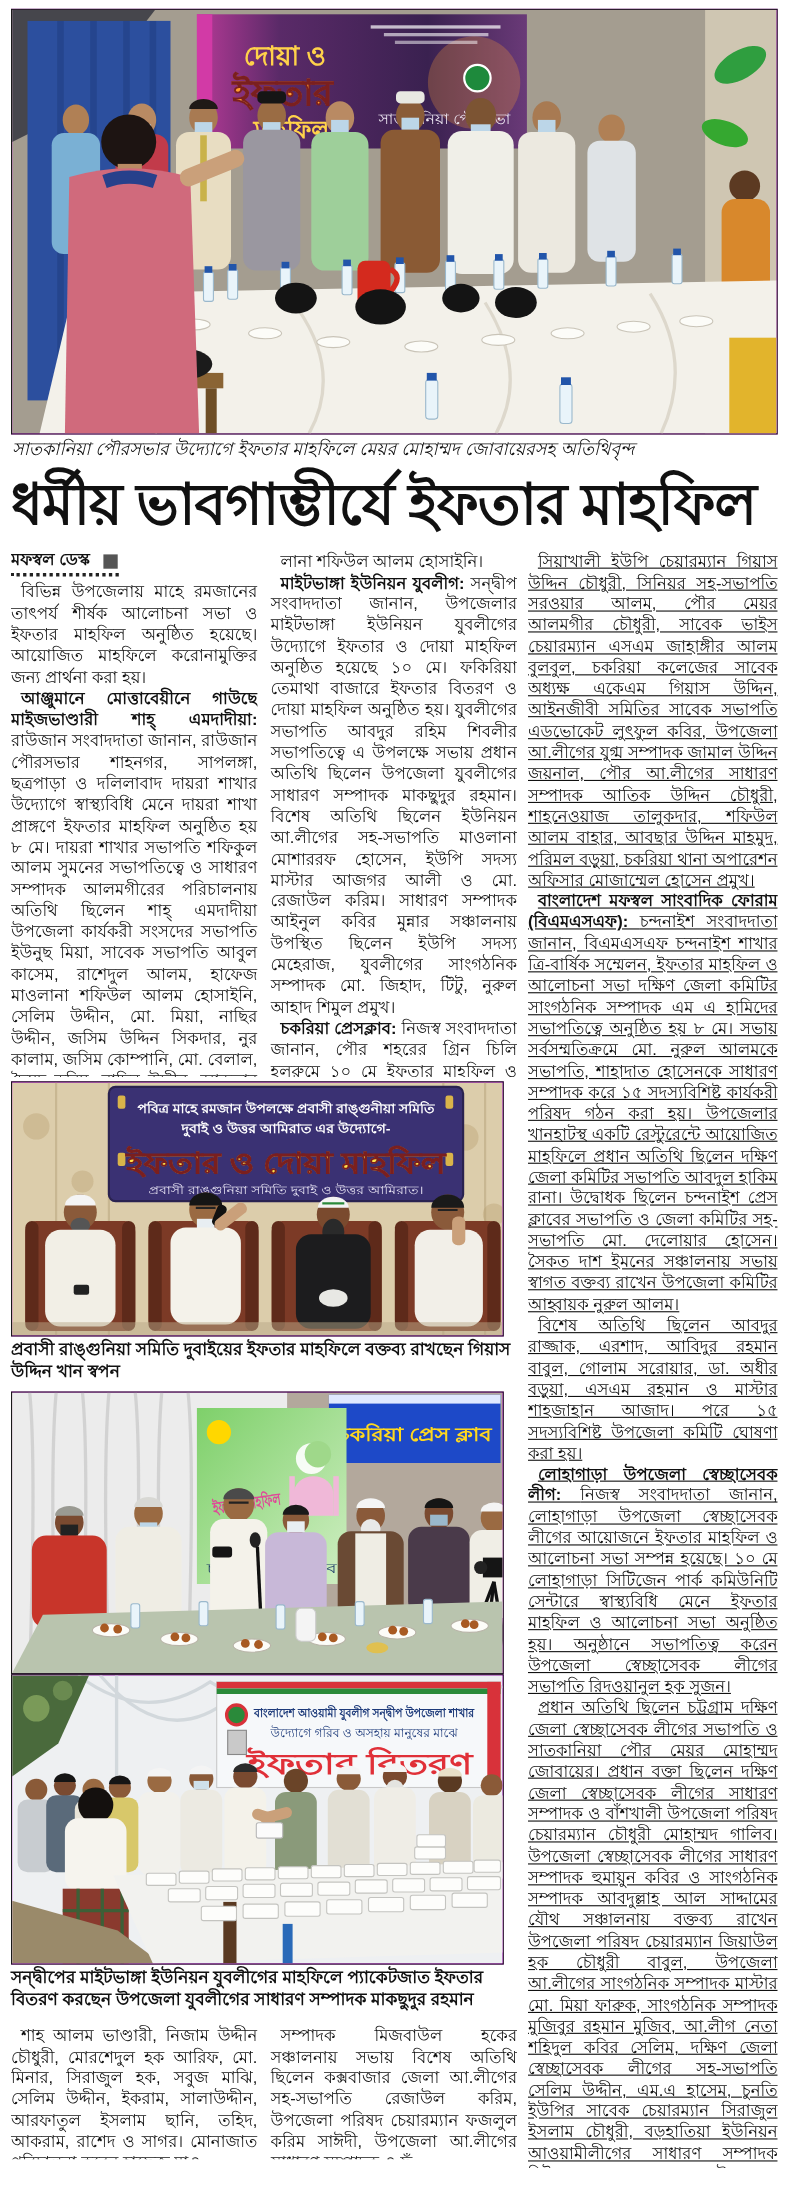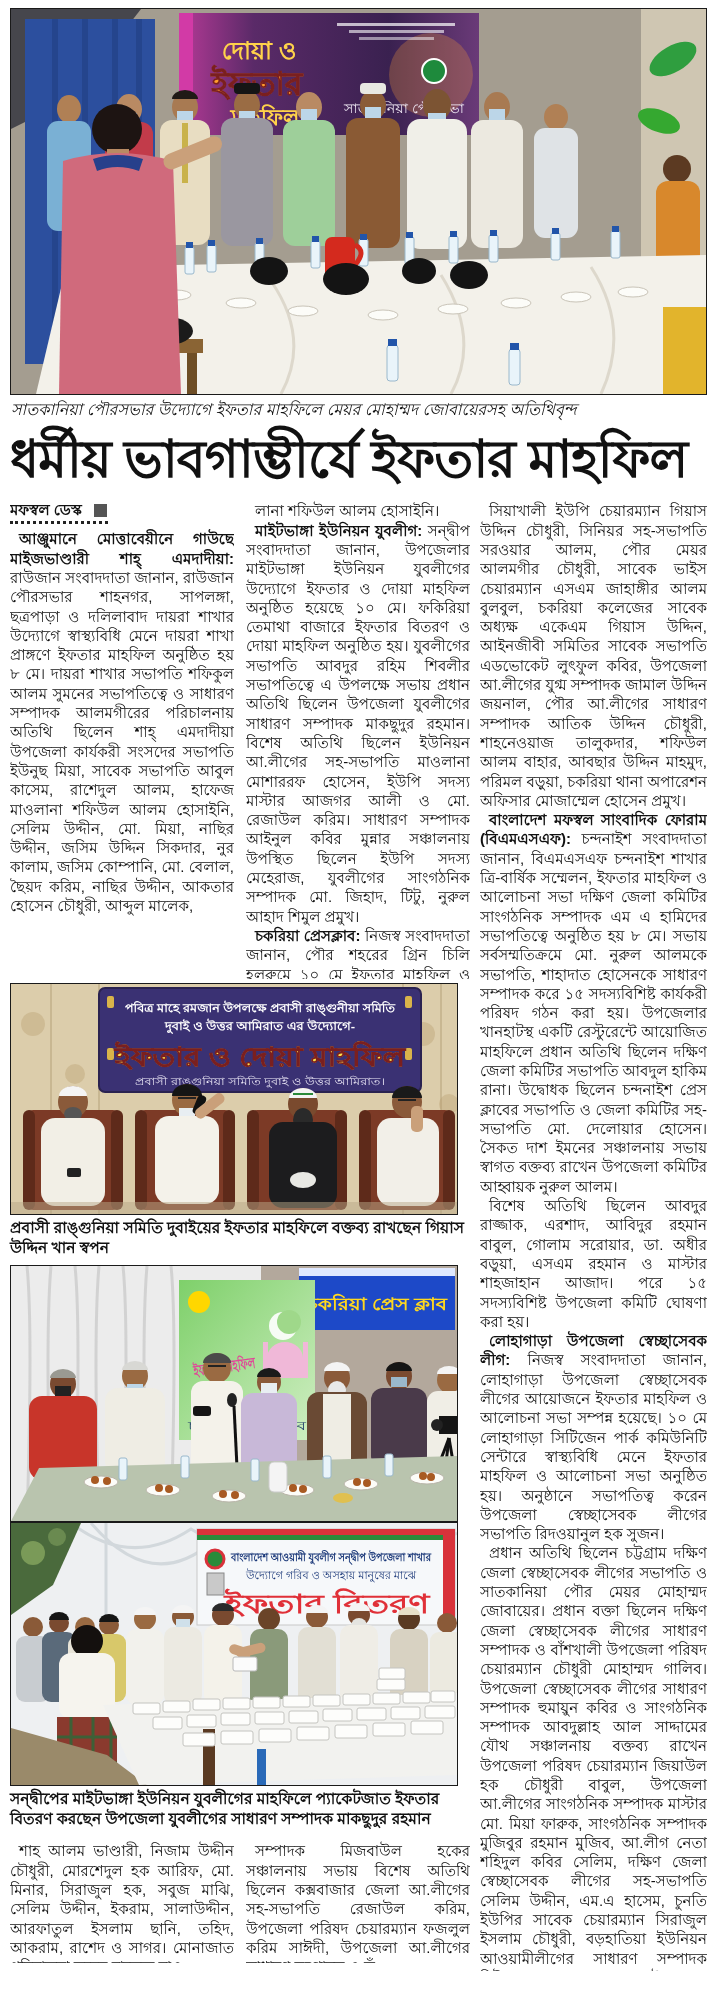--- a/index.html
+++ b/index.html
@@ -11,21 +11,21 @@
   .photo1{width:695px;height:385px;}
   .kicker{font-size:16px;font-weight:400;font-style:italic;margin:5px 0 0 1px;line-height:20px;}
   .headline{font-size:52px;font-weight:800;margin:2px 0 4px;line-height:1.45;letter-spacing:-1px;
             max-height:92px;overflow:hidden;white-space:nowrap;}
   .main{display:flex;gap:10px;margin-top:4px;}
   .leftcol{width:460px;}
   .rightcol{width:227px;height:1470px;overflow:hidden;}
   .textrow{display:flex;gap:12px;height:478px;overflow:hidden;margin-bottom:4px;}
   .textrow.bottom{height:122px;margin-top:12px;margin-bottom:0;}
   .bodycol{width:224px;font-size:15px;line-height:19.3px;text-align:justify;overflow:hidden;}
-  .rightcol{font-size:15px;line-height:19.3px;text-align:justify;}
+  .rightcol{font-size:15px;line-height:19.3px;text-align:justify;text-decoration:underline;}
   .para{margin:0;text-indent:9px;}
   .lead{font-weight:700;}
   .figcap{font-weight:700;font-size:15.5px;line-height:20px;margin:3px 0 7px;}
   .photo2{width:446px;height:230px;}
   .photo3{width:446px;height:255px;}
   .photo4{width:446px;height:262px;}
   .byline-row{display:flex;align-items:center;gap:12px;font-weight:700;font-size:15px;line-height:18px;}
   .byline-square{width:13px;height:13px;background:#555;display:inline-block;}
   .dotted{width:98px;border-bottom:3px dotted #222;margin:2px 0 5px;}
   svg text{font-family:"Liberation Sans",sans-serif;}
@@ -197,20 +197,21 @@
 
     <div class="leftcol">
       <div class="textrow">
         <div class="bodycol">
           <div class="byline-row">
             <span>মফস্বল ডেস্ক</span>
             <span class="byline-square"></span>
           </div>
           <div class="dotted"></div>
           <div>
+              <p class="para">বিভিন্ন উপজেলায় মাহে রমজানের তাৎপর্য শীর্ষক আলোচনা সভা ও ইফতার মাহফিল অনুষ্ঠিত হয়েছে। আয়োজিত মাহফিলে করোনামুক্তির জন্য প্রার্থনা করা হয়।</p>
               <p class="para"><b class="lead">আঞ্জুমানে মোত্তাবেয়ীনে গাউছে মাইজভাণ্ডারী শাহ্‌ এমদাদীয়া: </b>রাউজান সংবাদদাতা জানান, রাউজান পৌরসভার শাহনগর, সাপলঙ্গা, ছত্রপাড়া ও দলিলাবাদ দায়রা শাখার উদ্যোগে স্বাস্থ্যবিধি মেনে দায়রা শাখা প্রাঙ্গণে ইফতার মাহফিল অনুষ্ঠিত হয় ৮ মে। দায়রা শাখার সভাপতি শফিকুল আলম সুমনের সভাপতিত্বে ও সাধারণ সম্পাদক আলমগীরের পরিচালনায় অতিথি ছিলেন শাহ্‌ এমদাদীয়া উপজেলা কার্যকরী সংসদের সভাপতি ইউনুছ মিয়া, সাবেক সভাপতি আবুল কাসেম, রাশেদুল আলম, হাফেজ মাওলানা শফিউল আলম হোসাইনি, সেলিম উদ্দীন, মো. মিয়া, নাছির উদ্দীন, জসিম উদ্দিন সিকদার, নুর কালাম, জসিম কোম্পানি, মো. বেলাল, ছৈয়দ করিম, নাছির উদ্দীন, আকতার হোসেন চৌধুরী, আব্দুল মালেক,</p>
             </div>
         </div>
         <div class="bodycol">
             <p class="para">লানা শফিউল আলম হোসাইনি।</p>
             <p class="para"><b class="lead">মাইটভাঙ্গা ইউনিয়ন যুবলীগ: </b>সন্দ্বীপ সংবাদদাতা জানান, উপজেলার মাইটভাঙ্গা ইউনিয়ন যুবলীগের উদ্যোগে ইফতার ও দোয়া মাহফিল অনুষ্ঠিত হয়েছে ১০ মে। ফকিরিয়া তেমাথা বাজারে ইফতার বিতরণ ও দোয়া মাহফিল অনুষ্ঠিত হয়। যুবলীগের সভাপতি আবদুর রহিম শিবলীর সভাপতিত্বে এ উপলক্ষে সভায় প্রধান অতিথি ছিলেন উপজেলা যুবলীগের সাধারণ সম্পাদক মাকছুদুর রহমান। বিশেষ অতিথি ছিলেন ইউনিয়ন আ.লীগের সহ-সভাপতি মাওলানা মোশাররফ হোসেন, ইউপি সদস্য মাস্টার আজগর আলী ও মো. রেজাউল করিম। সাধারণ সম্পাদক আইনুল কবির মুন্নার সঞ্চালনায় উপস্থিত ছিলেন ইউপি সদস্য মেহেরাজ, যুবলীগের সাংগঠনিক সম্পাদক মো. জিহাদ, টিটু, নুরুল আহাদ শিমুল প্রমুখ।</p>
             <p class="para"><b class="lead">চকরিয়া প্রেসক্লাব: </b>নিজস্ব সংবাদদাতা জানান, পৌর শহরের গ্রিন চিলি হলরুমে ১০ মে ইফতার মাহফিল ও আলোচনা সভা অনুষ্ঠিত হয়। প্রেসক্লাবের সভাপতি এম জাহেদ চৌধুরীর সভাপতিত্বে ও সাধারণ</p>
           </div>
       </div>
 

